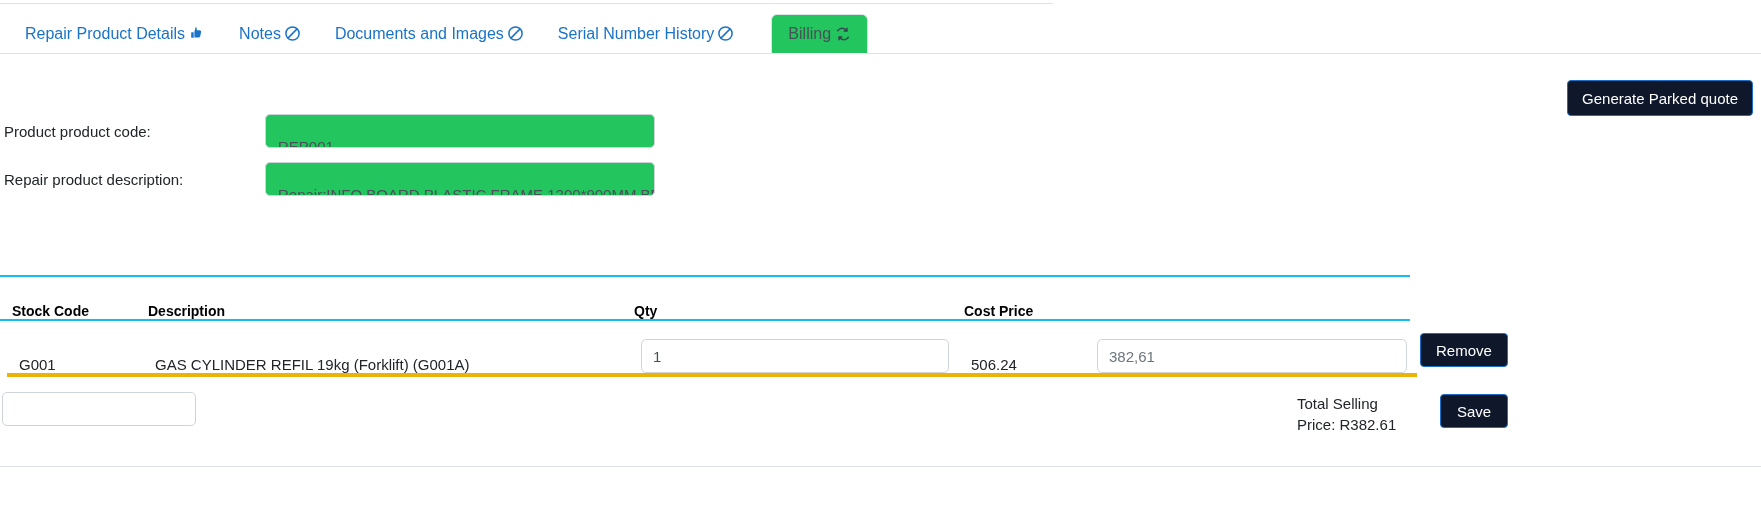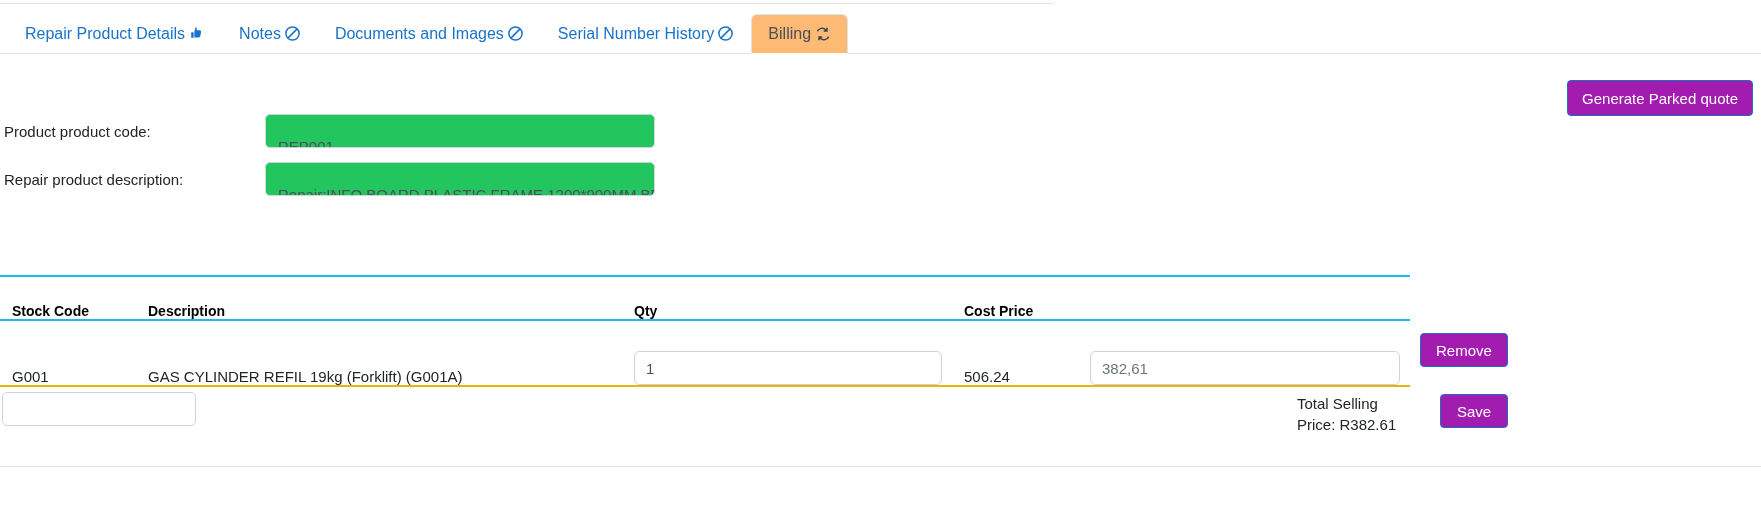--- a/index.html
+++ b/index.html
@@ -62,22 +62,23 @@
     line-height: 1;
     border: 1px solid transparent;
     border-radius: 6px 6px 0 0;
     background: transparent;
     white-space: nowrap;
     cursor: pointer;
     box-sizing: border-box;
   }
   .tab.active {
     color: #495057;
-    background: #fdba74;
+    background: #22c55e;
     border-color: #dee2e6 #dee2e6 #ffffff;
+    margin-left: 20px;
   }
   .tab .tab-label { pointer-events: none; }
 
   .tab-icon {
     display: inline-flex;
     align-items: center;
     justify-content: center;
     width: 17px;
     height: 17px;
     flex: 0 0 auto;
@@ -86,21 +87,21 @@
 
   
   .btn {
     display: inline-flex;
     align-items: center;
     justify-content: center;
     font-family: "Liberation Sans", sans-serif;
     font-size: 15px;
     line-height: 1;
     color: #ffffff;
-    background: #a21caf;
+    background: #0f172a;
     border: 1px solid #1a6fc4;
     border-radius: 4px;
     cursor: pointer;
     white-space: nowrap;
     box-sizing: border-box;
   }
 
   .generate-btn {
     position: absolute;
     right: 8px;
@@ -170,24 +171,25 @@
     box-sizing: border-box;
   }
   .t-head {
     height: 44px;
     border-bottom: 2px solid #17bdf0;
     font-weight: bold;
     font-size: 14px;
     color: #000000;
   }
   .t-body {
-    height: 66px;
-    border-bottom: 2px solid #eab308;
+    height: 56px;
+    border-bottom: 4px solid #eab308;
     font-size: 15px;
     color: #212529;
+    margin-left: 7px;
   }
 
   .c-stock { width: 148px; padding-left: 12px; box-sizing: border-box; }
   .c-desc  { width: 486px; padding-left: 0px;  box-sizing: border-box; }
   .c-qty   { width: 330px; padding-left: 0px;  box-sizing: border-box; }
   .c-cost  { width: 126px; padding-left: 0px;  box-sizing: border-box; }
   .c-sell  { width: 320px; padding-left: 0px;  box-sizing: border-box; }
 
   .inp {
     height: 34px;

